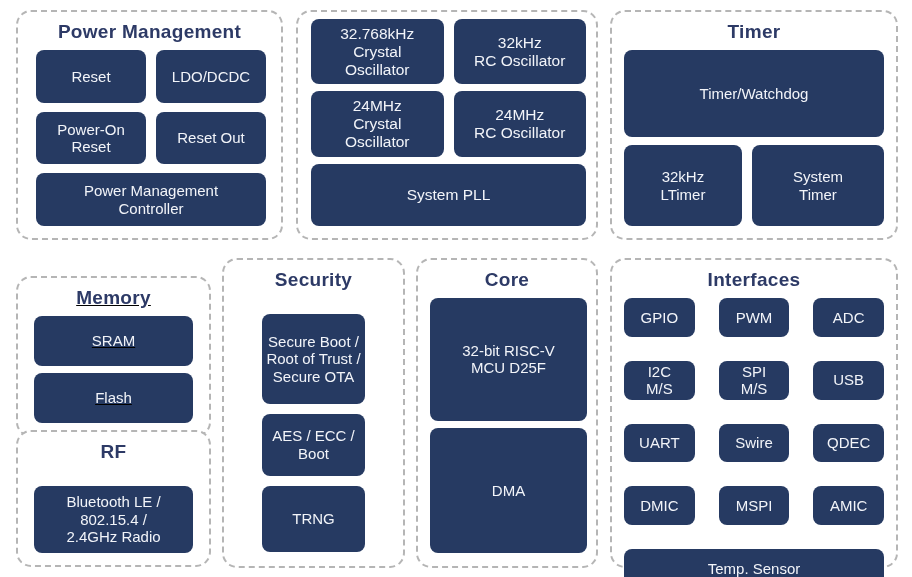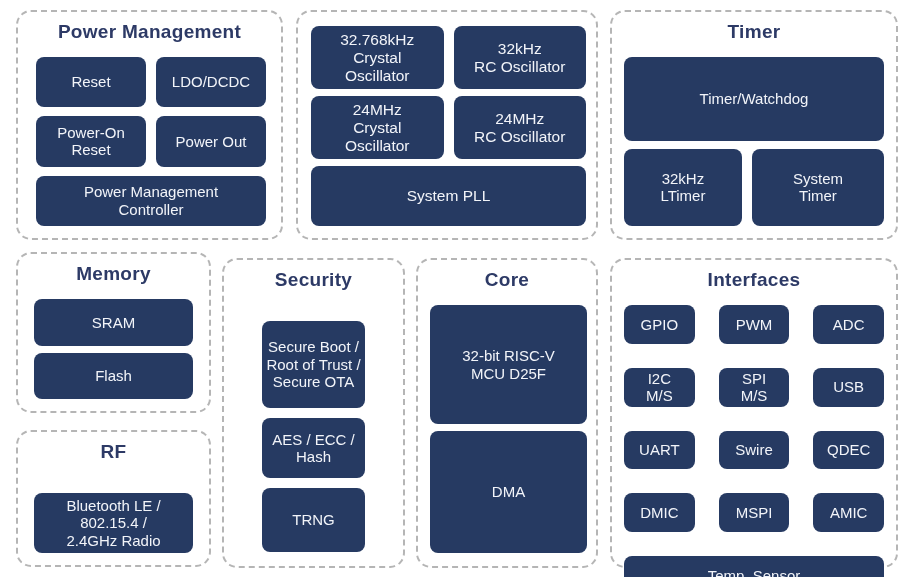--- a/index.html
+++ b/index.html
@@ -29,21 +29,21 @@
     padding-top: 9px;
     text-align: center;
     font-size: 19px;
     font-weight: bold;
     letter-spacing: 0.3px;
     color: var(--group-title, #2d3a66);
   }
   .group-body {
     flex: 1;
     display: grid;
-    margin-top: 14px;
+    margin-top: 7px;
     padding: 0 14px 12px 14px;
   }
   .block {
     background: var(--block-fill, #263a62);
     color: var(--block-text, #f2f4f9);
     border-radius: 8px;
     display: flex;
     align-items: center;
     justify-content: center;
     text-align: center;
@@ -53,21 +53,21 @@
     padding: 2px 4px;
     box-sizing: border-box;
   }
   .span2 { grid-column: span 2; }
   .span3 { grid-column: span 3; }
 
   
   .g-pm        { left: 16px;  top: 10px;  width: 267px; height: 230px; }
   .g-clock     { left: 296px; top: 10px;  width: 302px; height: 230px; }
   .g-timer     { left: 610px; top: 10px;  width: 288px; height: 230px; }
-  .g-memory    { left: 16px;  top: 252px; width: 195px; height: 161px; }
+  .g-memory    { left: 16px;  top: 276px; width: 195px; height: 161px; text-decoration: underline; }
   .g-rf        { left: 16px;  top: 430px; width: 195px; height: 137px; }
   .g-security  { left: 222px; top: 258px; width: 183px; height: 310px; align-items: center; }
   .g-core      { left: 416px; top: 258px; width: 182px; height: 310px; }
   .g-interfaces{ left: 610px; top: 258px; width: 288px; height: 310px; }
 
   
   .b-pm {
     grid-template-columns: 1fr 1fr;
     grid-template-rows: 1fr 1fr 1fr;
     column-gap: 10px; row-gap: 9px;
@@ -115,21 +115,21 @@
 
 <div class="canvas">
 
   <section class="group g-pm">
     <h2 class="group-title">Power Management</h2>
     <div class="group-body b-pm">
       <div class="block">Reset</div>
       <div class="block">LDO/DCDC</div>
       <div class="block">Power-On
 Reset</div>
-      <div class="block">Power Out</div>
+      <div class="block">Reset Out</div>
       <div class="block span2">Power Management
 Controller</div>
     </div>
   </section>
 
   <section class="group g-clock">
     <div class="group-body b-clock">
       <div class="block">32.768kHz
 Crystal
 Oscillator</div>
@@ -172,21 +172,21 @@
     </div>
   </section>
 
   <section class="group g-security">
     <h2 class="group-title">Security</h2>
     <div class="group-body b-security">
       <div class="block">Secure Boot /
 Root of Trust /
 Secure OTA</div>
       <div class="block">AES / ECC /
-Hash</div>
+Boot</div>
       <div class="block">TRNG</div>
     </div>
   </section>
 
   <section class="group g-core">
     <h2 class="group-title">Core</h2>
     <div class="group-body b-core">
       <div class="block">32-bit RISC-V
 MCU D25F</div>
       <div class="block">DMA</div>

